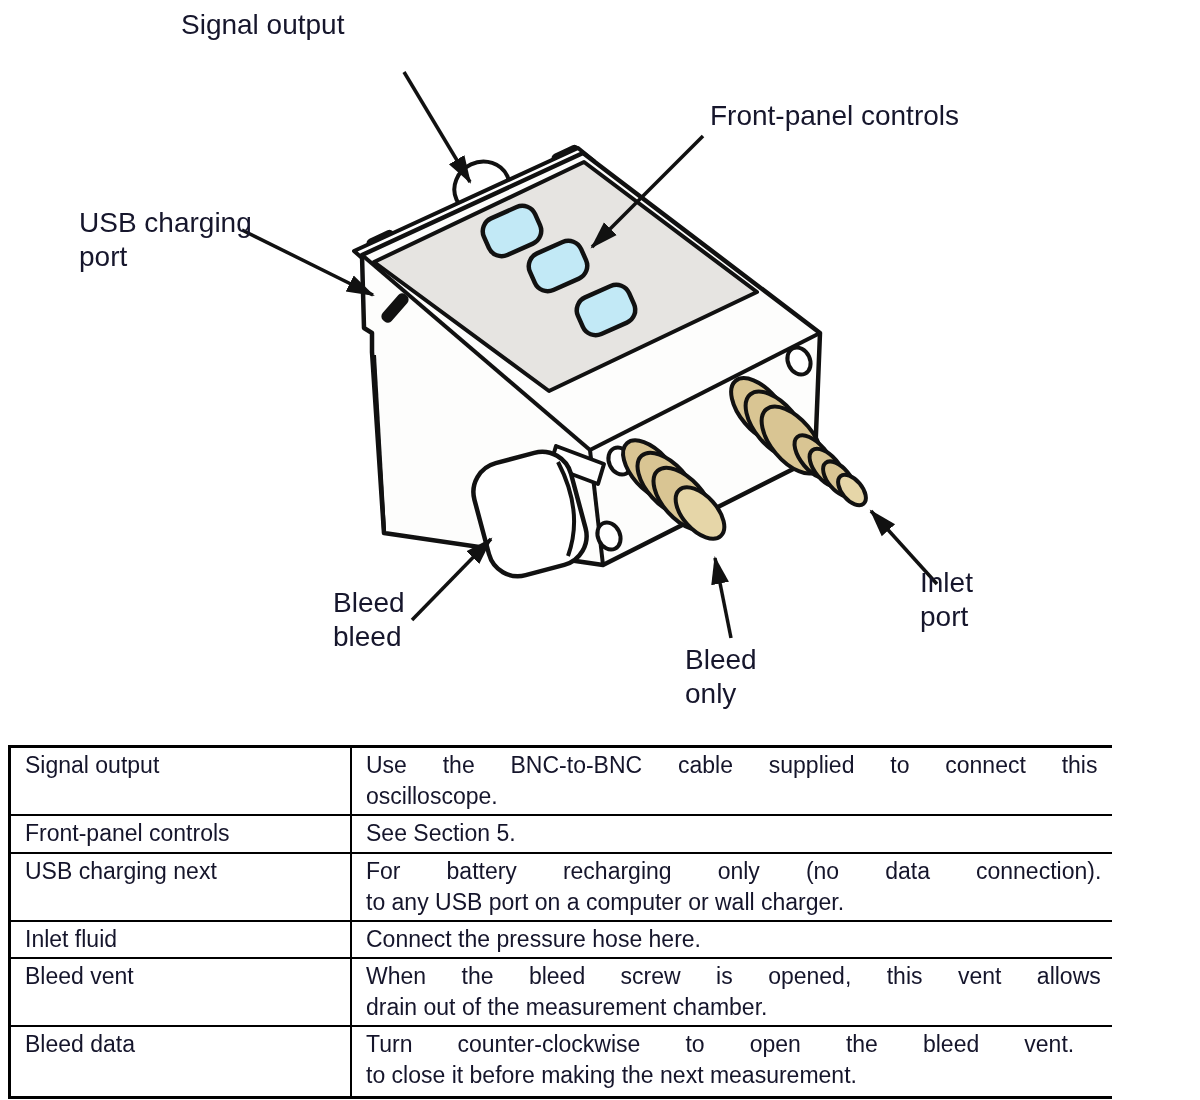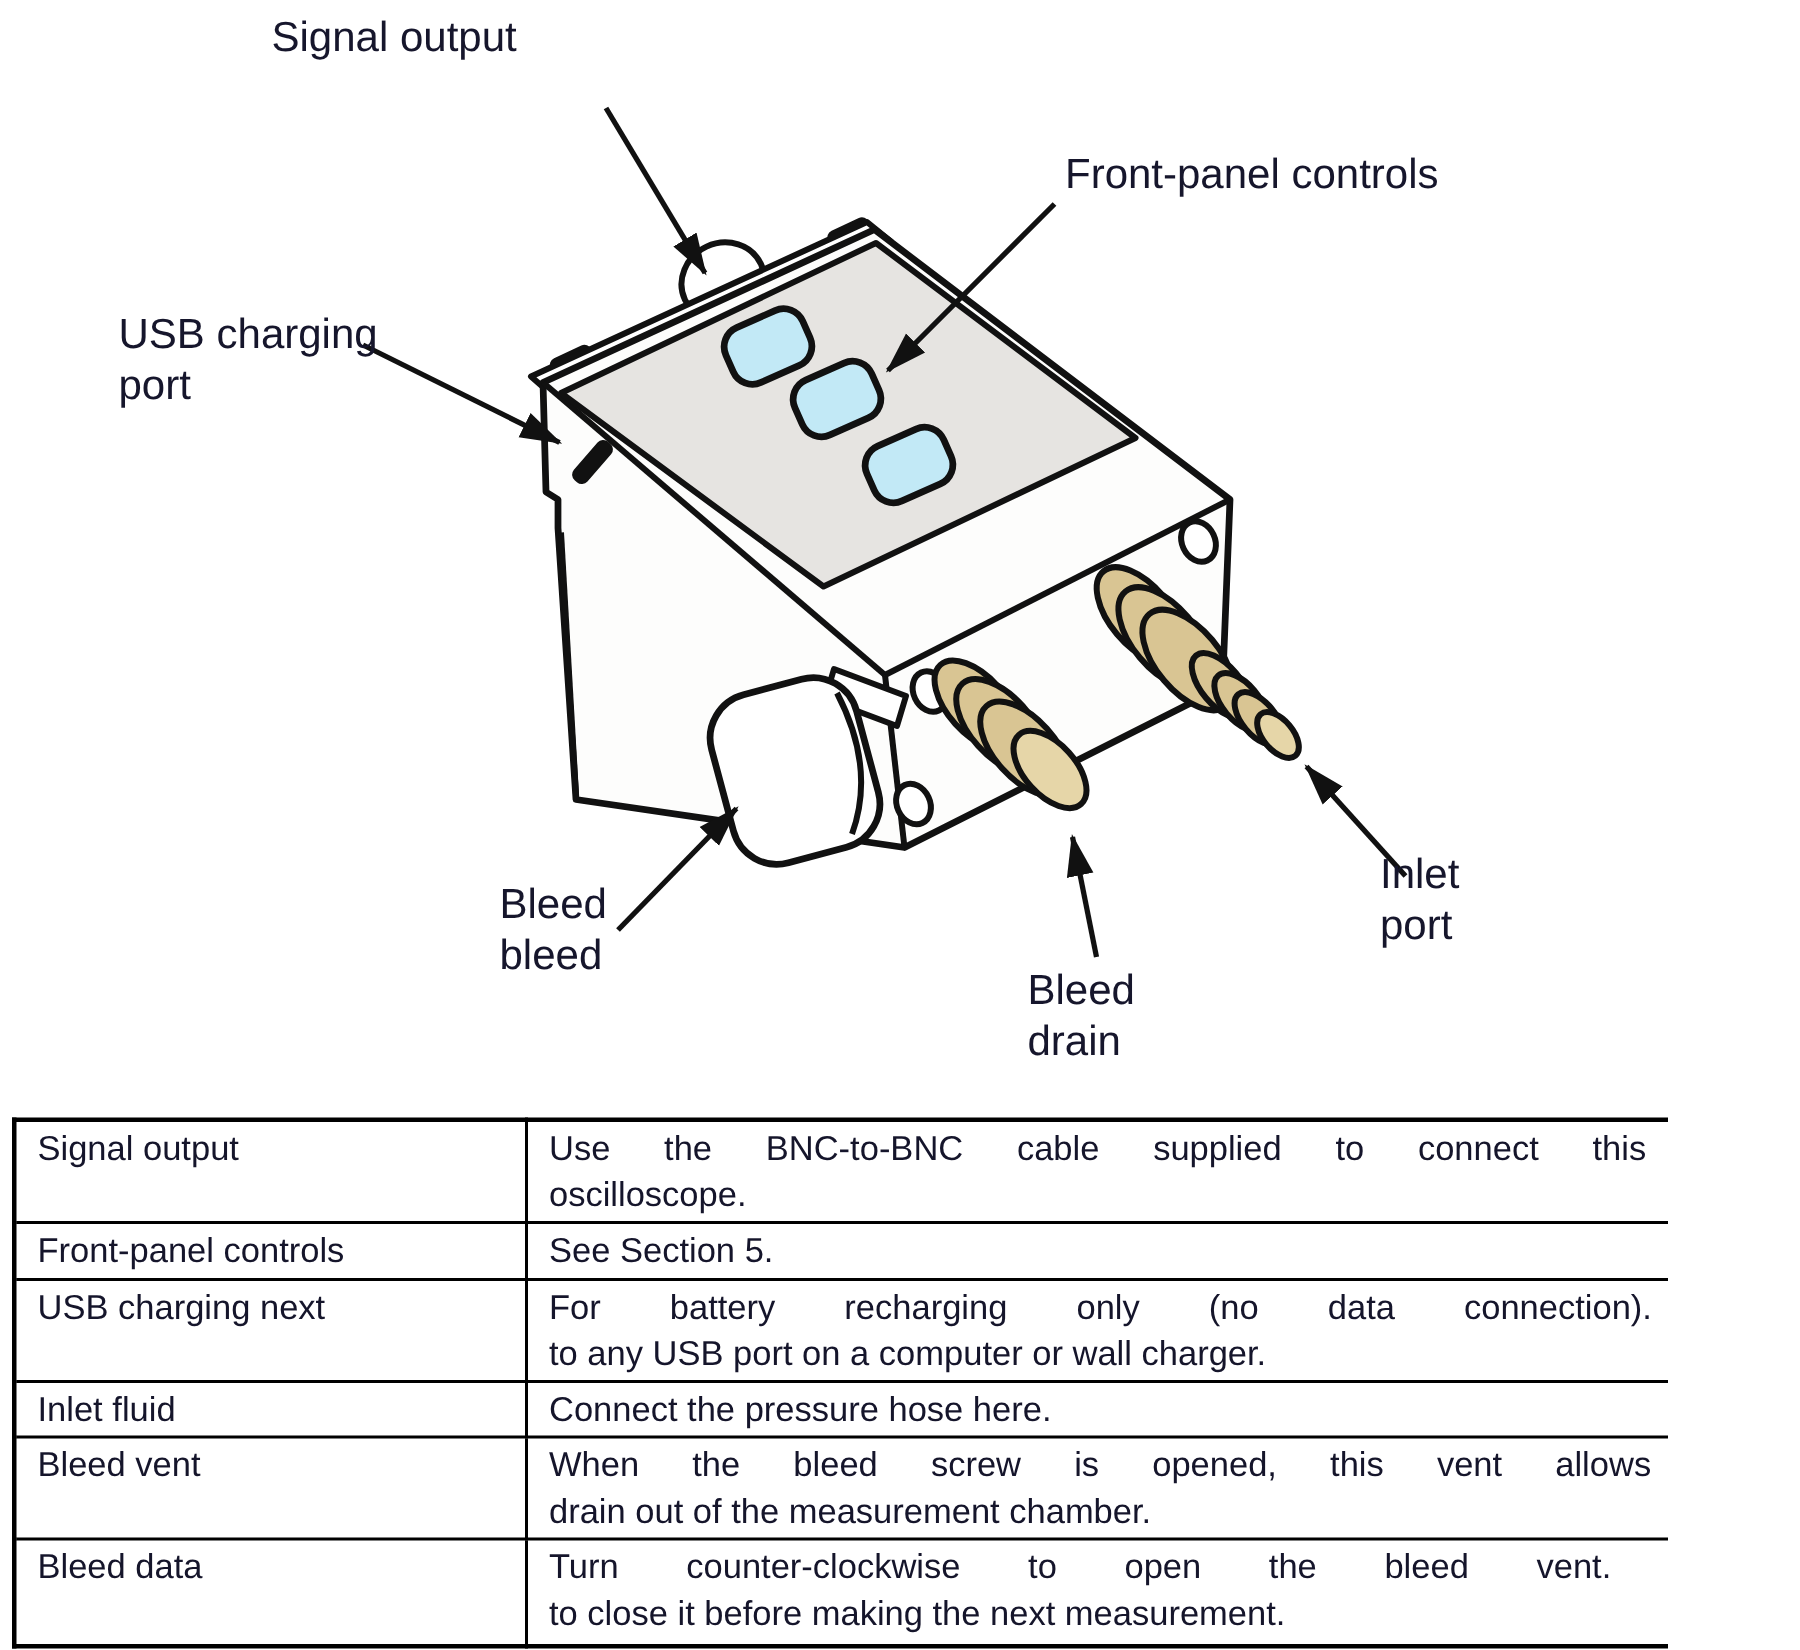--- a/index.html
+++ b/index.html
@@ -111,21 +111,21 @@
     <div>port</div>
   </div>
 
   <div class="dlabel" style="left:333px;top:586px;">
     <div>Bleed</div>
     <div>bleed</div>
   </div>
 
   <div class="dlabel" style="left:685px;top:643px;">
     <div>Bleed</div>
-    <div>drain</div>
+    <div>only</div>
   </div>
 
   <div class="dlabel" style="left:920px;top:566px;">
     <div>Inlet</div>
     <div>port</div>
   </div>
 
   <table class="spec-table">
     <tbody>
         <tr style="height:65px;">

